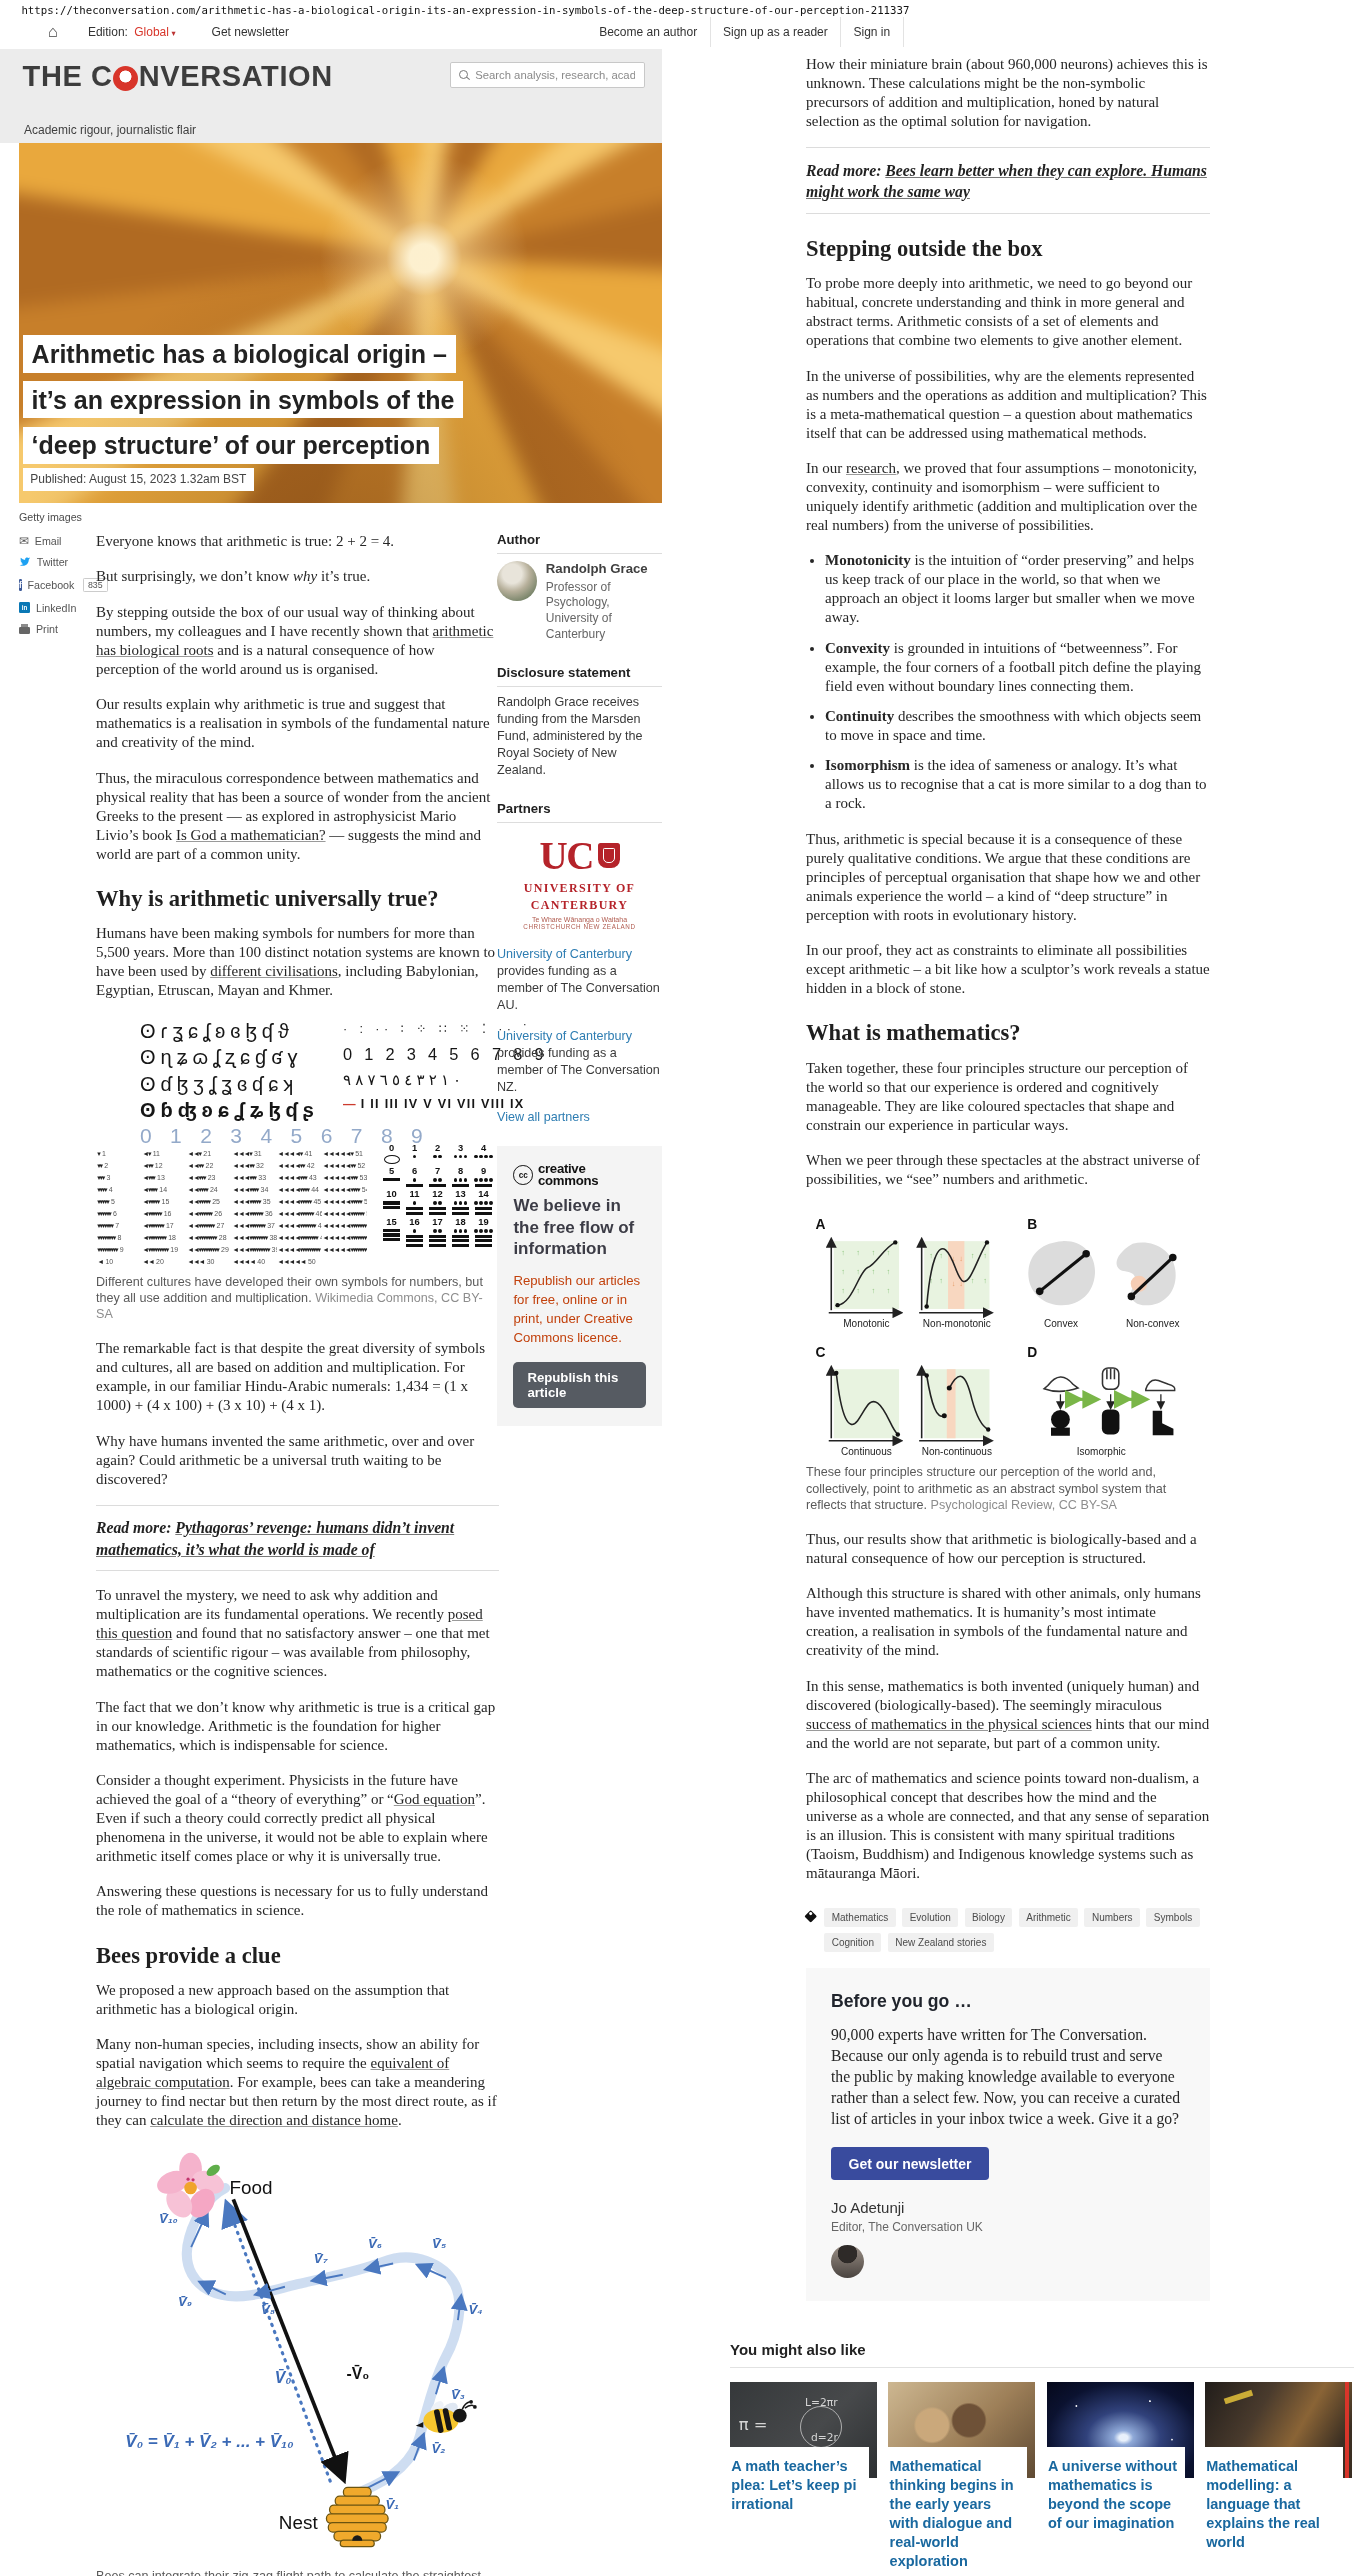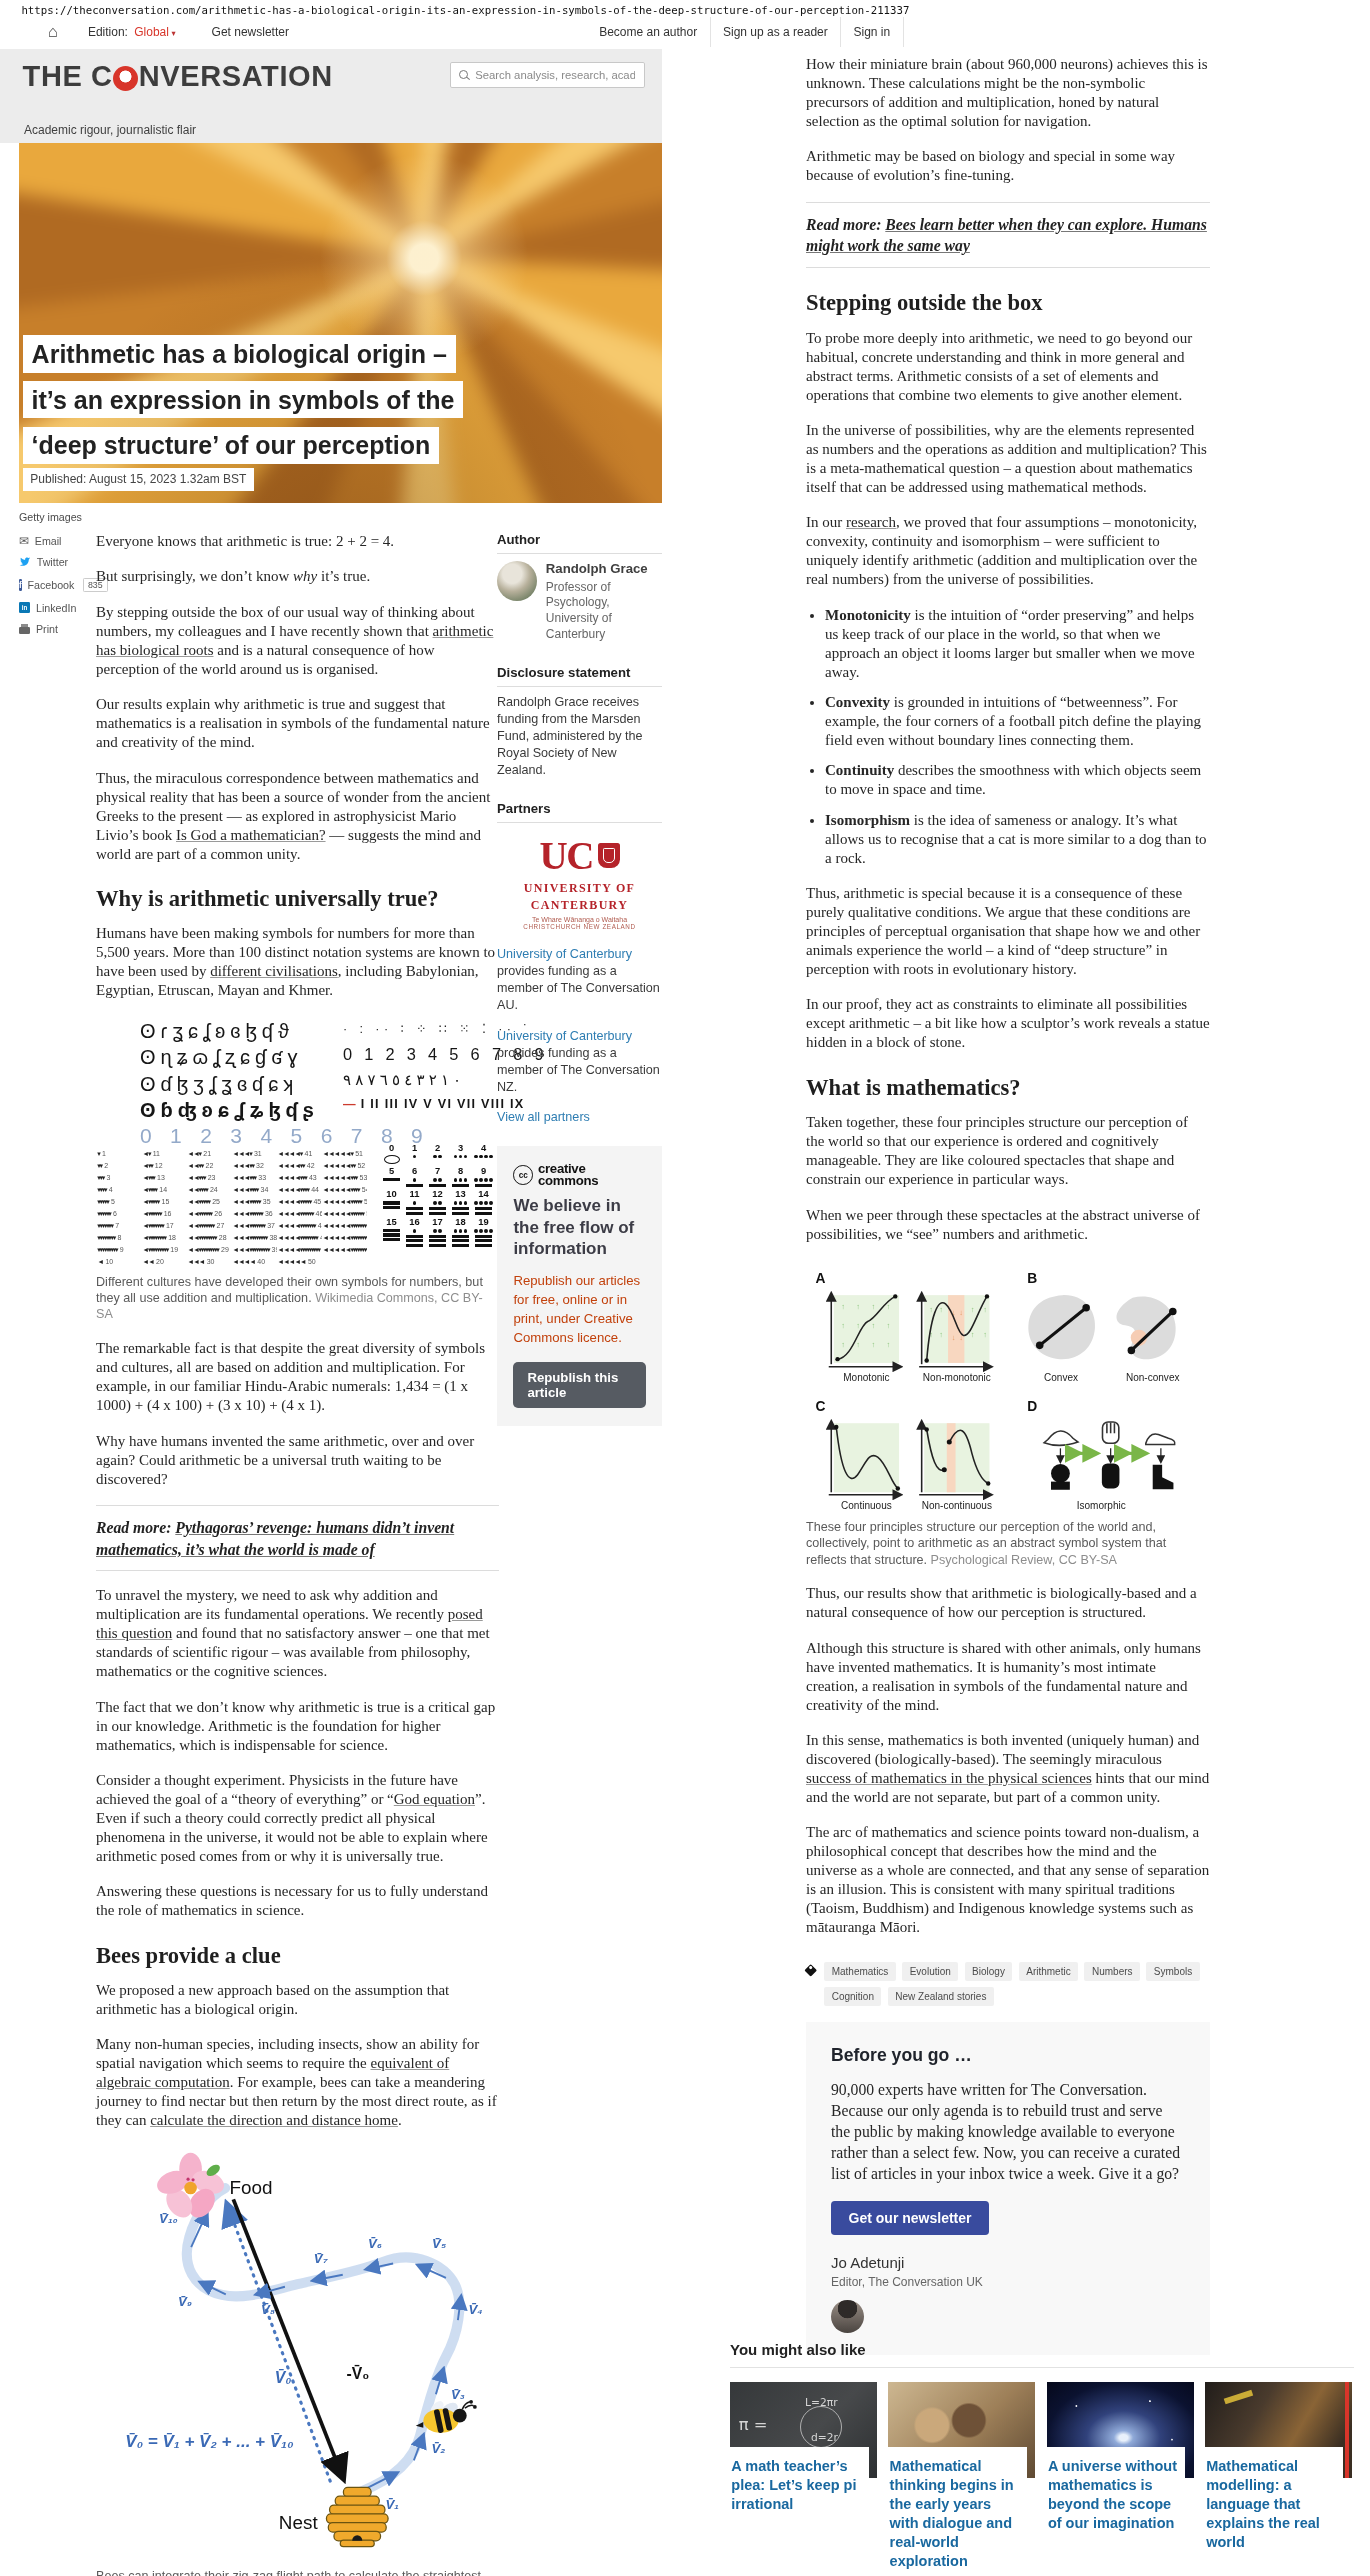--- a/index.html
+++ b/index.html
@@ -627,21 +627,21 @@
   </div>
   <div class="figcap"><span>Different cultures have developed their own symbols for numbers, but they all use addition and multiplication. </span><span class="credit">Wikimedia Commons, CC BY-SA</span></div>
 
   <p class="p">The remarkable fact is that despite the great diversity of symbols and cultures, all are based on addition and multiplication. For example, in our familiar Hindu-Arabic numerals: 1,434 = (1 x 1000) + (4 x 100) + (3 x 10) + (4 x 1).</p>
   <p class="p">Why have humans invented the same arithmetic, over and over again? Could arithmetic be a universal truth waiting to be discovered?</p>
 
   <div class="rm"><span>Read more: </span><a class="lnk">Pythagoras’ revenge: humans didn’t invent mathematics, it’s what the world is made of</a></div>
 
   <p class="p"><span>To unravel the mystery, we need to ask why addition and multiplication are its fundamental operations. We recently </span><a class="lnk">posed this question</a><span> and found that no satisfactory answer – one that met standards of scientific rigour – was available from philosophy, mathematics or the cognitive sciences.</span></p>
   <p class="p">The fact that we don’t know why arithmetic is true is a critical gap in our knowledge. Arithmetic is the foundation for higher mathematics, which is indispensable for science.</p>
-  <p class="p"><span>Consider a thought experiment. Physicists in the future have achieved the goal of a “theory of everything” or “</span><a class="lnk">God equation</a><span>”. Even if such a theory could correctly predict all physical phenomena in the universe, it would not be able to explain where arithmetic posed comes from or why it is universally true.</span></p>
+  <p class="p"><span>Consider a thought experiment. Physicists in the future have achieved the goal of a “theory of everything” or “</span><a class="lnk">God equation</a><span>”. Even if such a theory could correctly predict all physical phenomena in the universe, it would not be able to explain where arithmetic itself comes place or why it is universally true.</span></p>
   <p class="p">Answering these questions is necessary for us to fully understand the role of mathematics in science.</p>
 
   <h2>Bees provide a clue</h2>
   <p class="p">We proposed a new approach based on the assumption that arithmetic has a biological origin.</p>
   <p class="p"><span>Many non-human species, including insects, show an ability for spatial navigation which seems to require the </span><a class="lnk">equivalent of algebraic computation</a><span>. For example, bees can take a meandering journey to find nectar but then return by the most direct route, as if they can </span><a class="lnk">calculate the direction and distance home</a><span>.</span></p>
 
   
   <svg width="403" height="412" viewBox="0 0 640 655" style="margin:2.5px 0 0">
     <defs>
       <marker id="mb" markerWidth="9" markerHeight="9" refX="7" refY="4.5" orient="auto">
@@ -757,21 +757,20 @@
       <span class="ccw"><span>creative</span><br><span>commons</span></span>
     </div>
     <div class="ccbig">We believe in the free flow of information</div>
     <div class="cctxt">Republish our articles for free, online or in print, under Creative Commons licence.</div>
     <span class="ccbtn">Republish this article</span>
   </div>
 </div>
 
 <div class="colR">
   <p class="p" style="margin-top:19px">How their miniature brain (about 960,000 neurons) achieves this is unknown. These calculations might be the non-symbolic precursors of addition and multiplication, honed by natural selection as the optimal solution for navigation.</p>
-  <p class="p">Arithmetic may be based on biology and special in some way because of evolution’s fine-tuning.</p>
   <div class="rm"><span>Read more: </span><a class="lnk">Bees learn better when they can explore. Humans might work the same way</a></div>
 
   <h2>Stepping outside the box</h2>
   <p class="p">To probe more deeply into arithmetic, we need to go beyond our habitual, concrete understanding and think in more general and abstract terms. Arithmetic consists of a set of elements and operations that combine two elements to give another element.</p>
   <p class="p">In the universe of possibilities, why are the elements represented as numbers and the operations as addition and multiplication? This is a meta-mathematical question – a question about mathematics itself that can be addressed using mathematical methods.</p>
   <p class="p"><span>In our </span><a class="lnk">research</a><span>, we proved that four assumptions – monotonicity, convexity, continuity and isomorphism – were sufficient to uniquely identify arithmetic (addition and multiplication over the real numbers) from the universe of possibilities.</span></p>
 
   <ul class="blt">
     <li><b>Monotonicity</b><span> is the intuition of “order preserving” and helps us keep track of our place in the world, so that when we approach an object it looms larger but smaller when we move away.</span></li>
     <li><b>Convexity</b><span> is grounded in intuitions of “betweenness”. For example, the four corners of a football pitch define the playing field even without boundary lines connecting them.</span></li>

